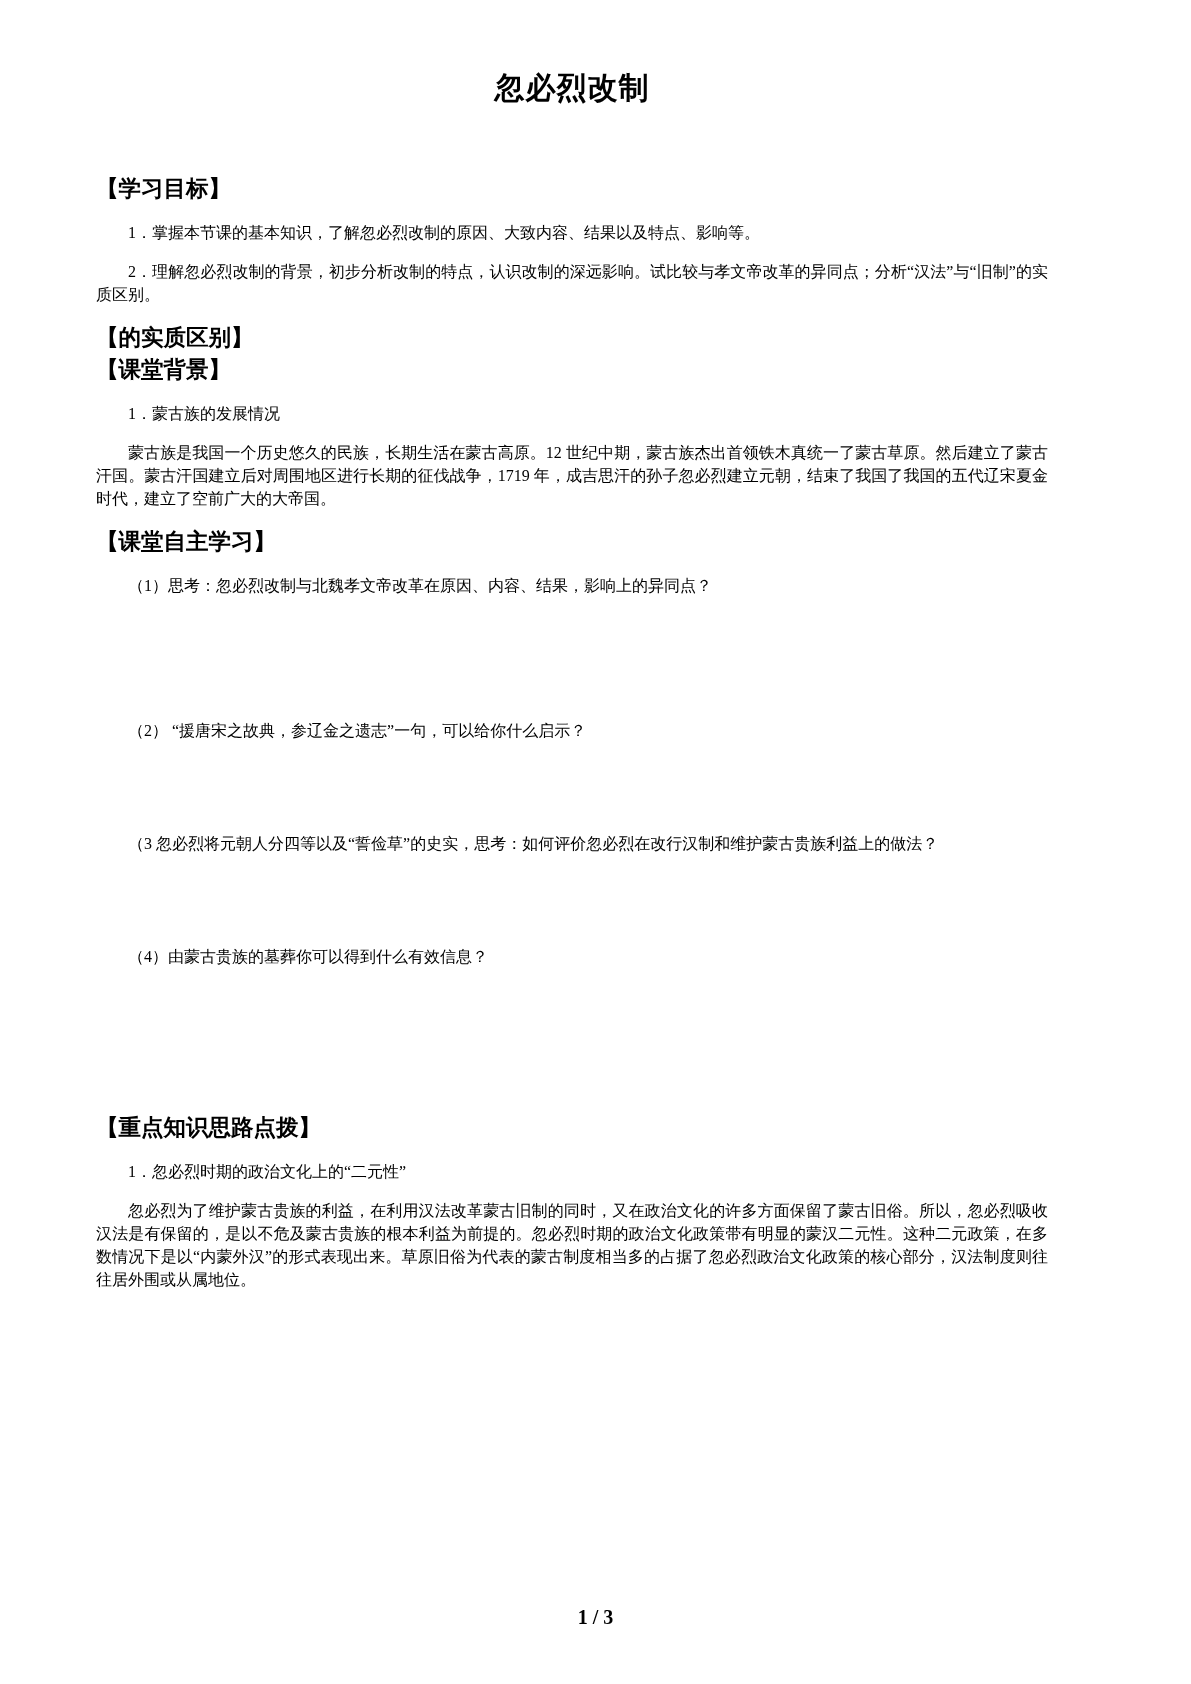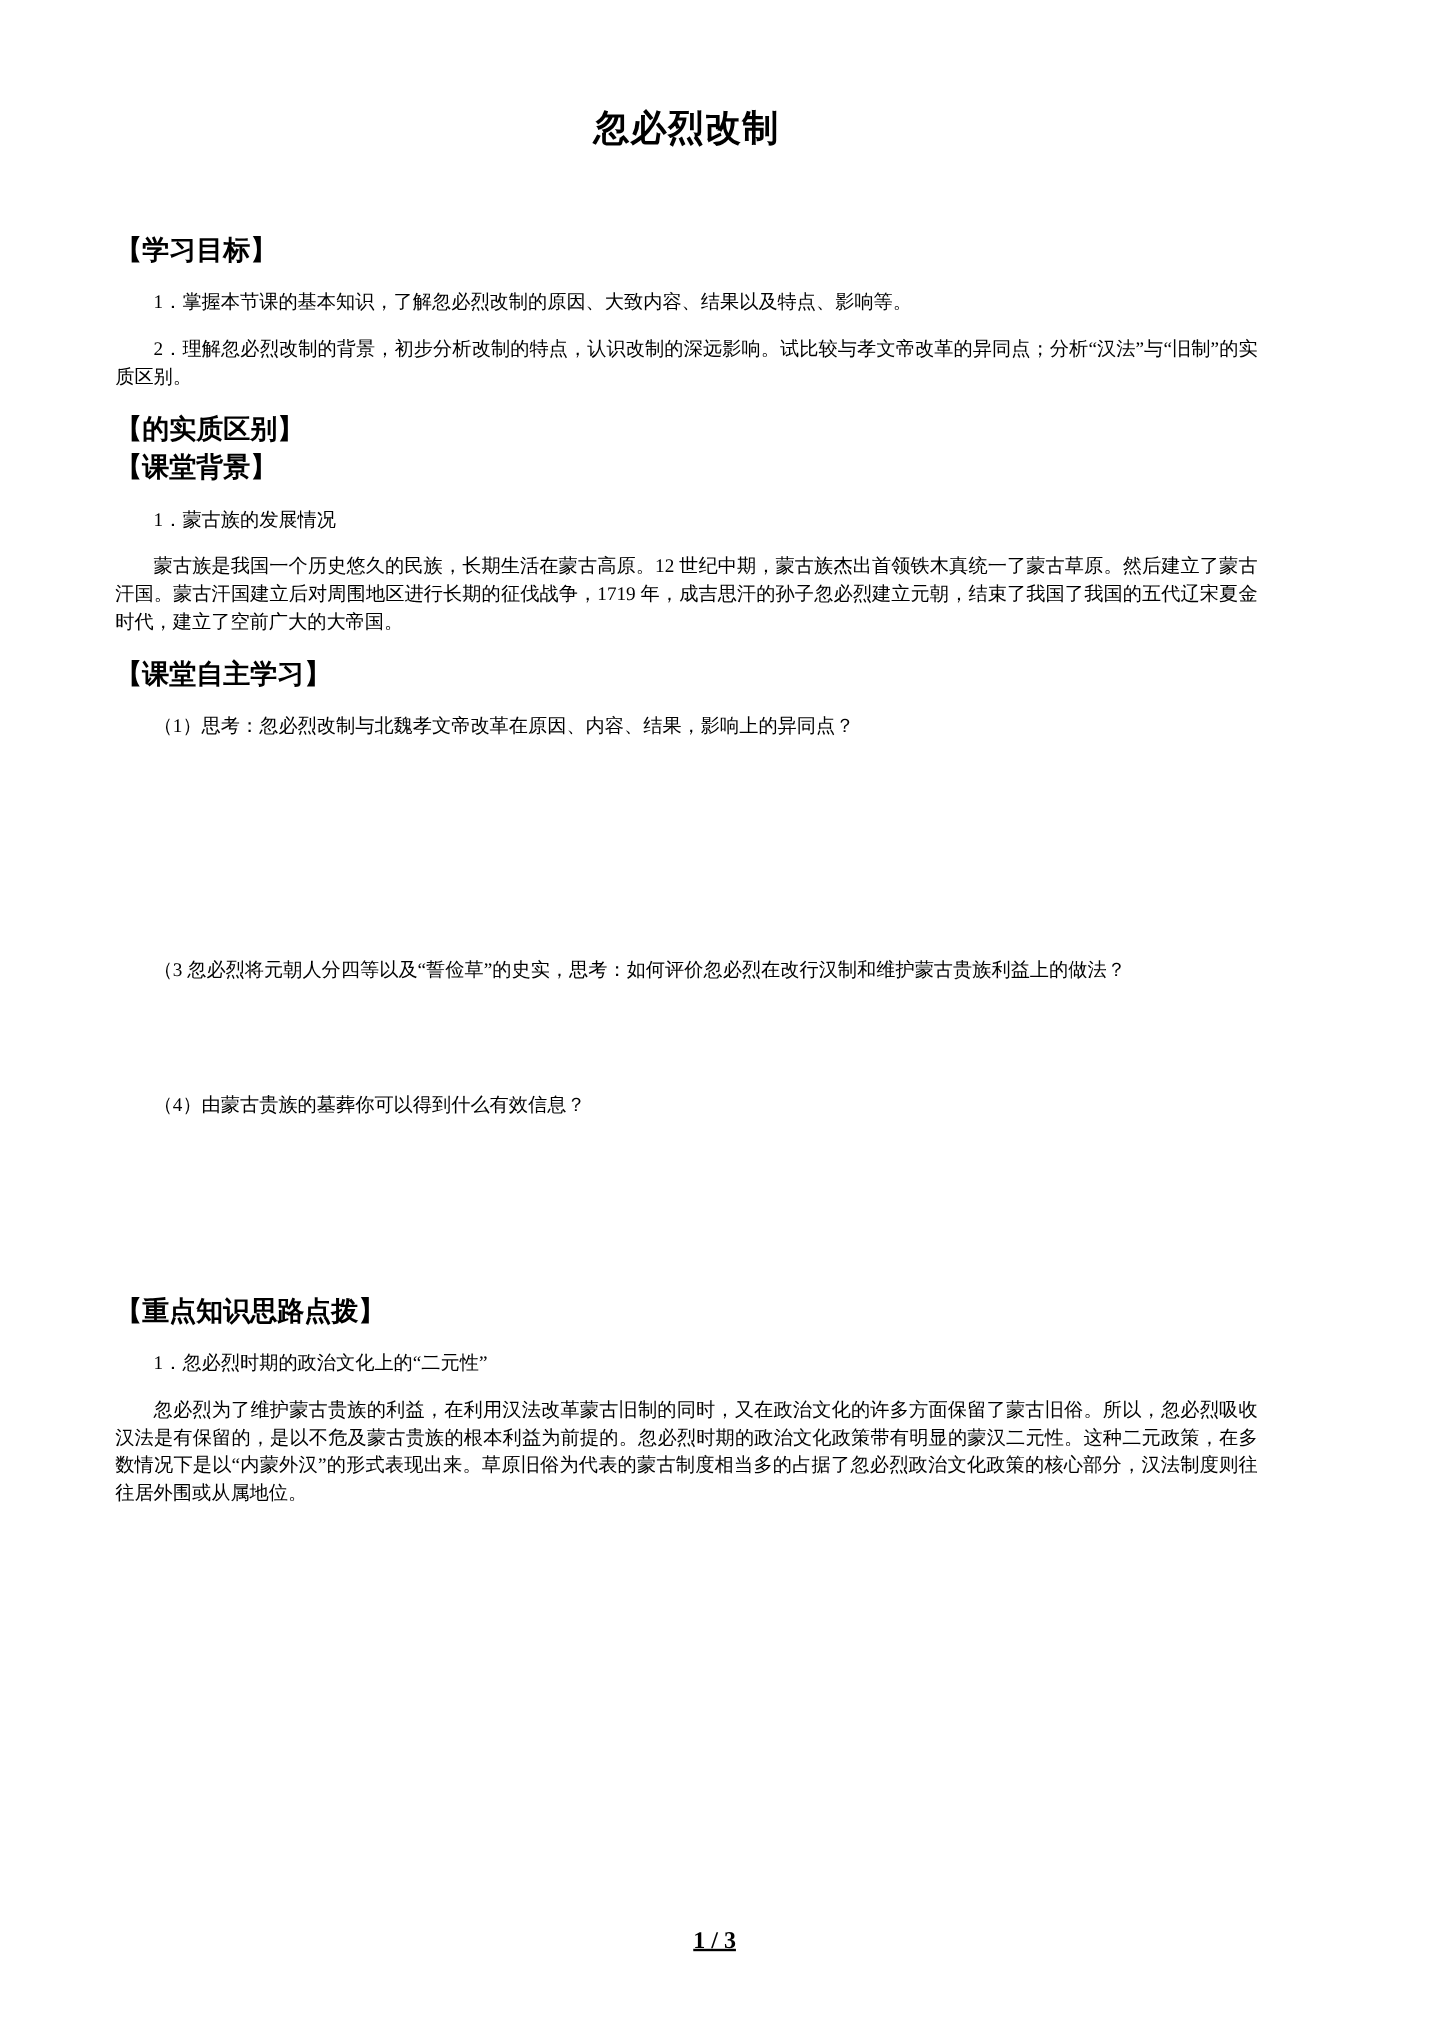--- a/index.html
+++ b/index.html
@@ -25,21 +25,21 @@
     position: absolute;
     left: 96px;
     top: 0;
     width: 952px;
   }
   .doc-title {
     text-align: center;
     font-size: 30px;
     font-weight: bold;
     letter-spacing: 1px;
-    margin-top: 88px;
+    margin-top: 68px;
     line-height: 1.3;
   }
   .section-head {
     font-size: 22.5px;
     font-weight: bold;
     line-height: 1.42;
     letter-spacing: 0px;
   }
   .para {
     font-size: 16px;
@@ -59,21 +59,20 @@
   .blank-xl { height: 128px; }
   .footer {
     position: absolute;
     left: 0;
     right: 0;
     bottom: 55px;
     text-align: center;
     font-size: 20px;
     font-weight: bold;
     font-family: "Liberation Serif", "DejaVu Serif", serif;
-    text-decoration: underline;
   }
 </style>
 </head>
 <body>
 
 <div class="page">
 
   <div class="content">
 
     <h1 class="doc-title">忽必烈改制</h1>
@@ -88,20 +87,21 @@
 
     <div class="section-head">【课堂背景】</div>
     <p class="para indent">1．蒙古族的发展情况</p>
     <p class="para indent">蒙古族是我国一个历史悠久的民族，长期生活在蒙古高原。12 世纪中期，蒙古族杰出首领铁木真统一了蒙古草原。然后建立了蒙古汗国。蒙古汗国建立后对周围地区进行长期的征伐战争，1719 年，成吉思汗的孙子忽必烈建立元朝，结束了我国了我国的五代辽宋夏金时代，建立了空前广大的大帝国。</p>
 
     <div class="section-head">【课堂自主学习】</div>
 
     <p class="para indent">（1）思考：忽必烈改制与北魏孝文帝改革在原因、内容、结果，影响上的异同点？</p>
     <div class="blank-lg"></div>
 
+    <p class="para indent">（2） “援唐宋之故典，参辽金之遗志”一句，可以给你什么启示？</p>
     <div class="blank-md"></div>
 
     <p class="para indent">（3 忽必烈将元朝人分四等以及“誓俭草”的史实，思考：如何评价忽必烈在改行汉制和维护蒙古贵族利益上的做法？</p>
     <div class="blank-md"></div>
 
     <p class="para indent">（4）由蒙古贵族的墓葬你可以得到什么有效信息？</p>
     <div class="blank-xl"></div>
 
     <div class="section-head">【重点知识思路点拨】</div>
     <p class="para indent">1．忽必烈时期的政治文化上的“二元性”</p>

